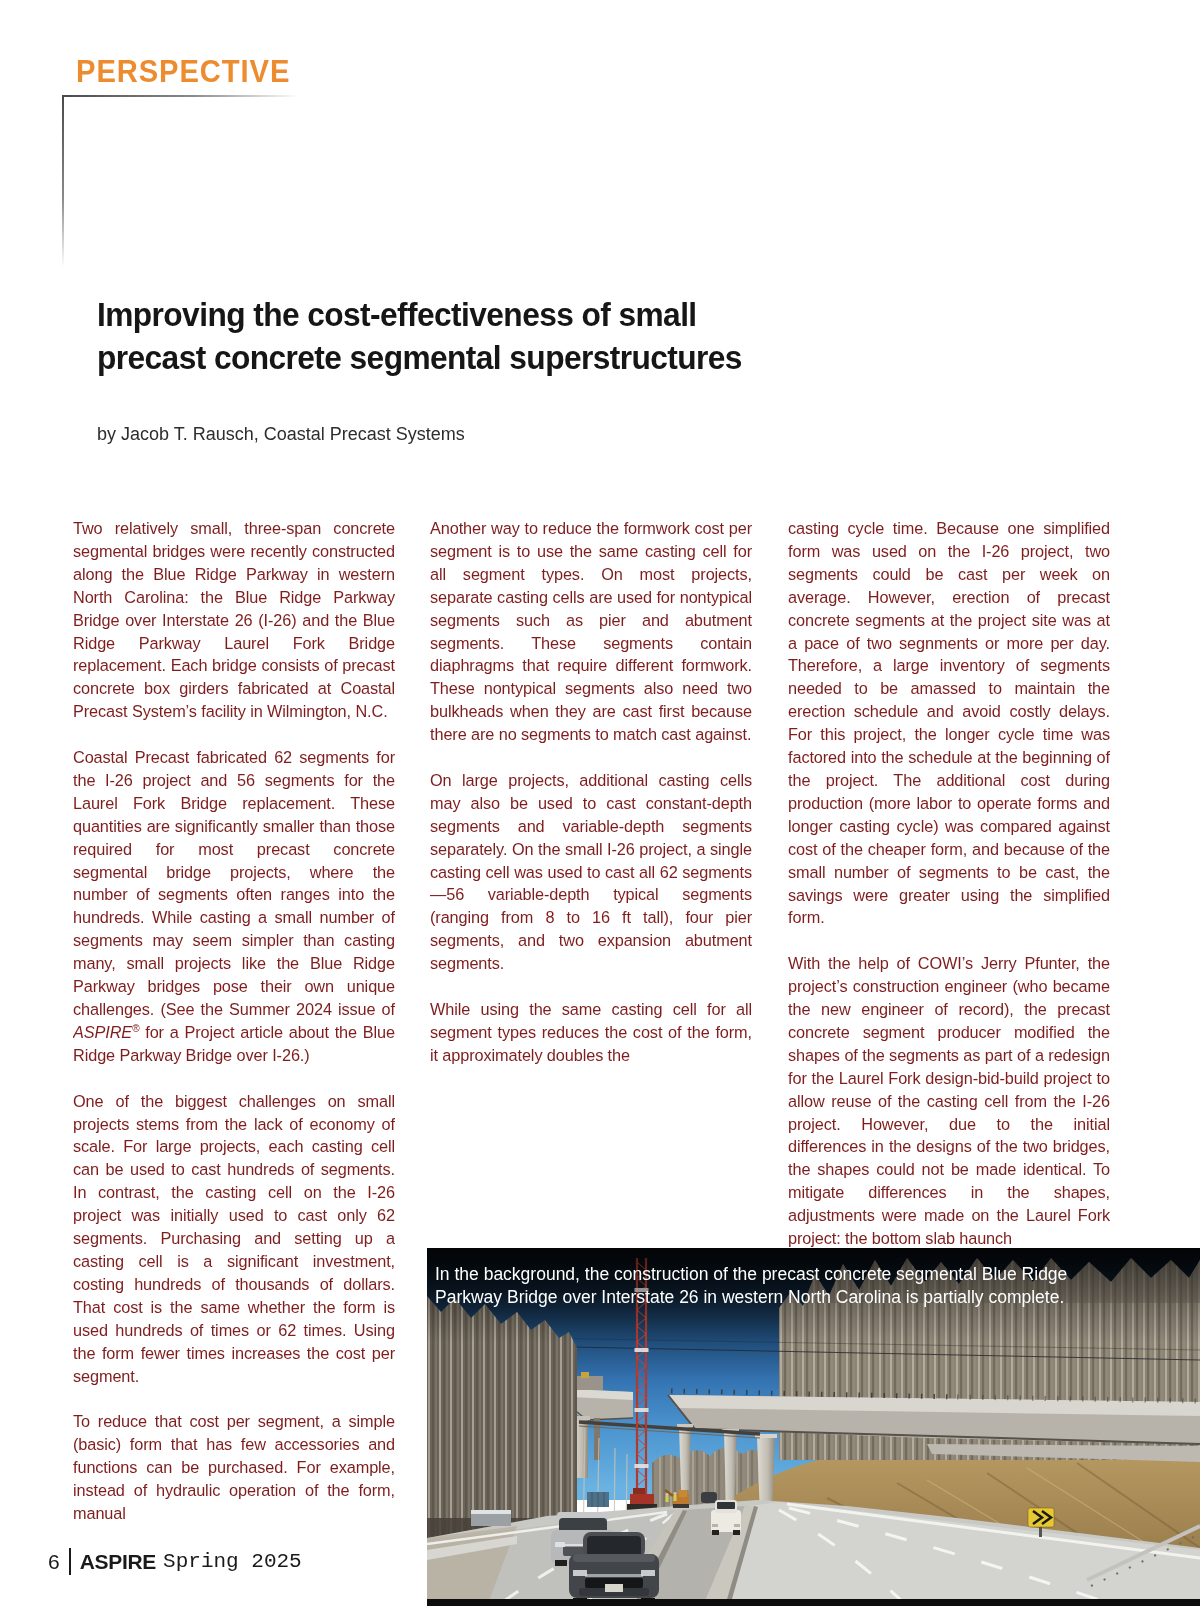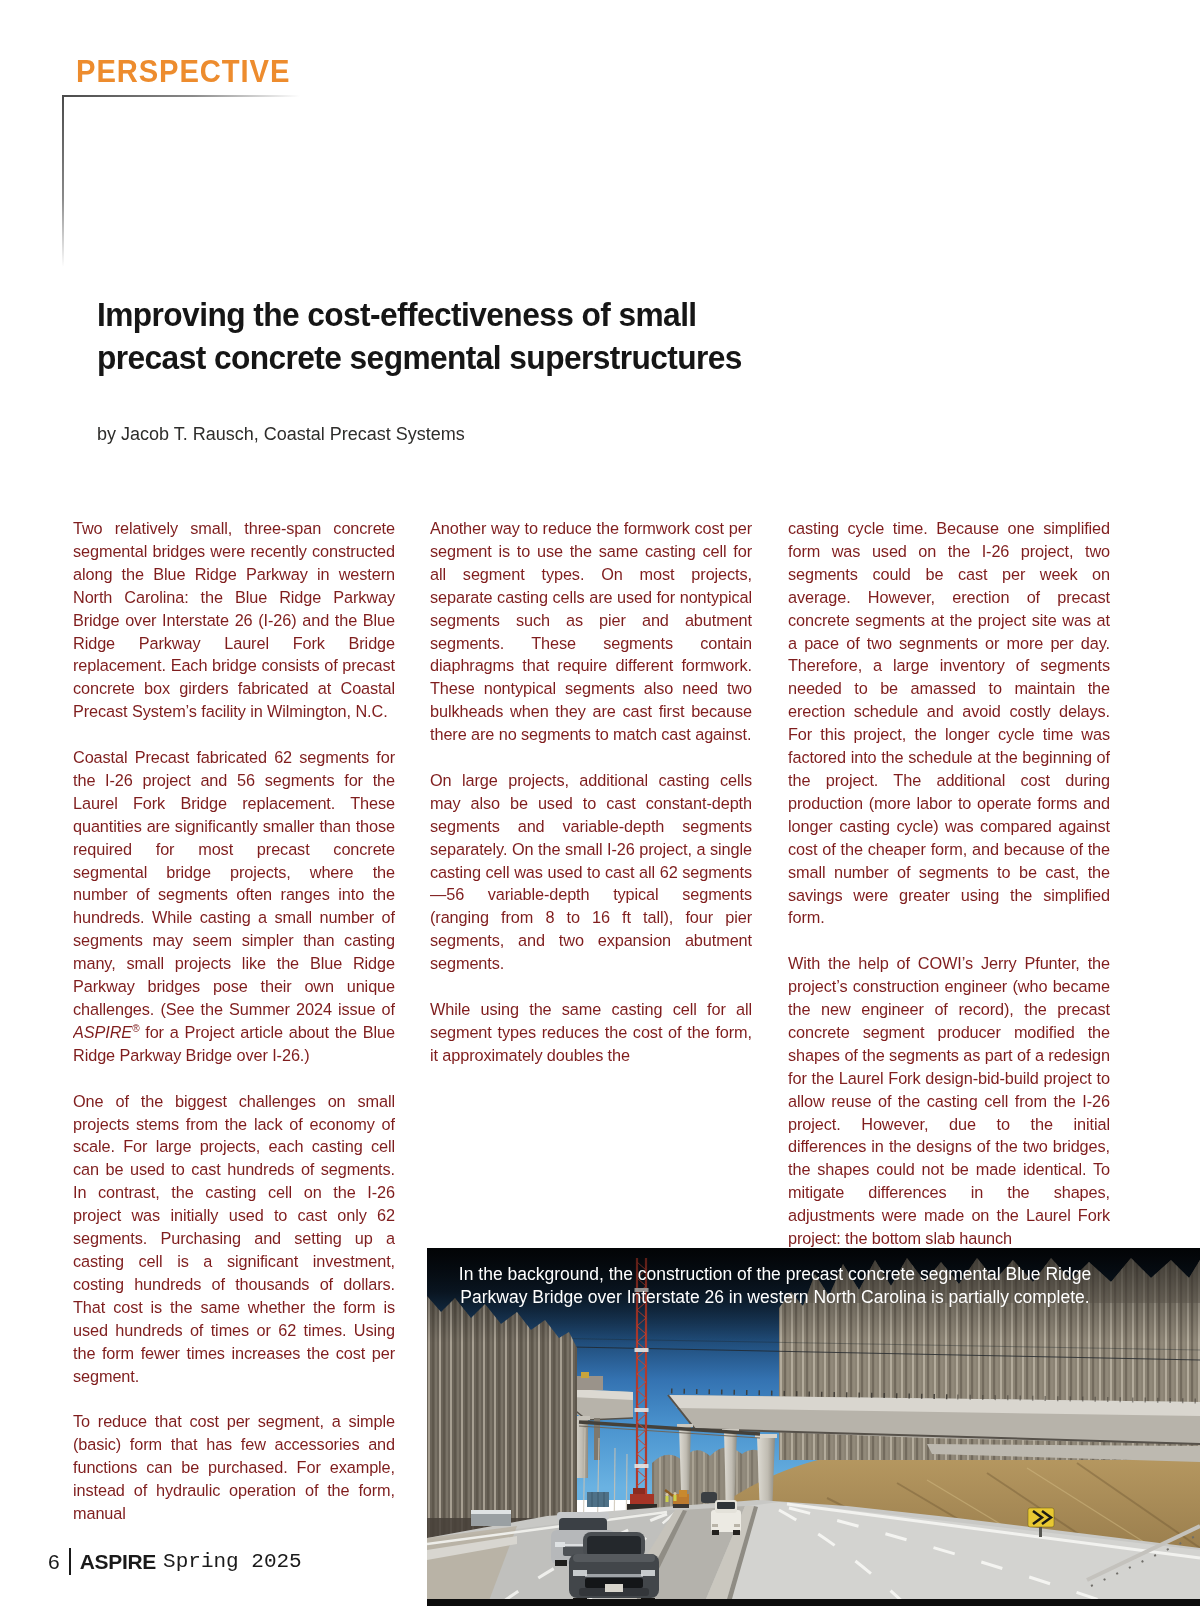--- a/index.html
+++ b/index.html
@@ -298,21 +298,21 @@
     <rect x="178" y="336" width="18" height="8" fill="#d8d5cc"></rect>
     <rect x="146" y="350" width="14" height="8" fill="#151412"></rect>
     <rect x="214" y="350" width="14" height="8" fill="#151412"></rect>
   </g>
 
   <rect x="0" y="0" width="773" height="95" fill="url(#capFade)"></rect>
   <rect x="0" y="351" width="773" height="7" fill="#0d0d0d"></rect>
 </svg>
 </div>
 
-<div class="caption" style="color: rgb(255, 255, 255); text-align: center;">
+<div class="caption" style="color: rgb(255, 255, 255);">
     <div>In the background, the construction of the precast concrete segmental Blue Ridge</div>
     <div>Parkway Bridge over Interstate 26 in western North Carolina is partially complete.</div>
   </div>
 
 <div class="footer">
   <span class="pageno">6</span>
   <span class="divider"></span>
   <span class="mag">ASPIRE</span>
   <span class="issue">Spring 2025</span>
 </div>

